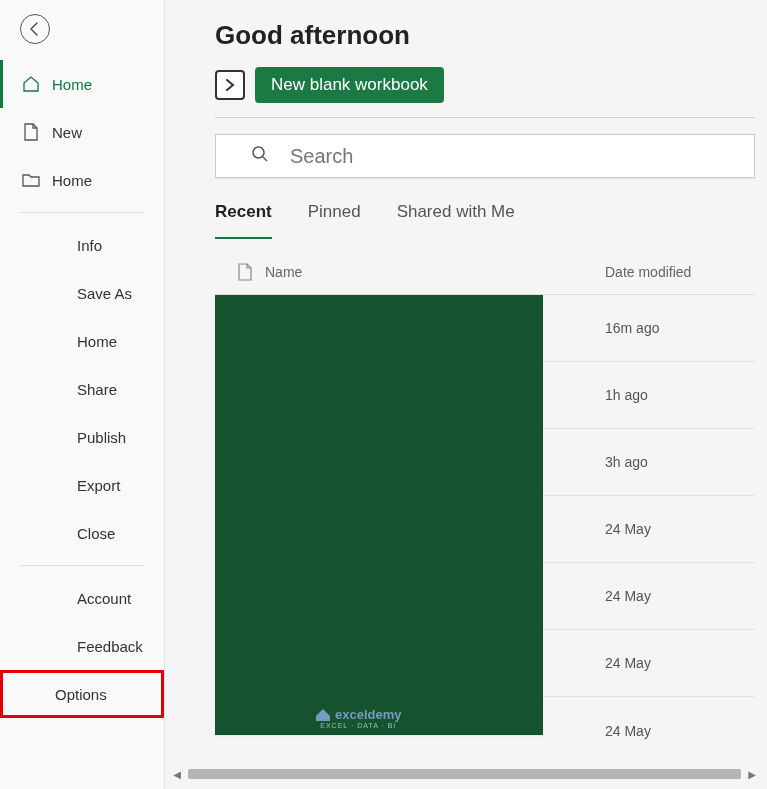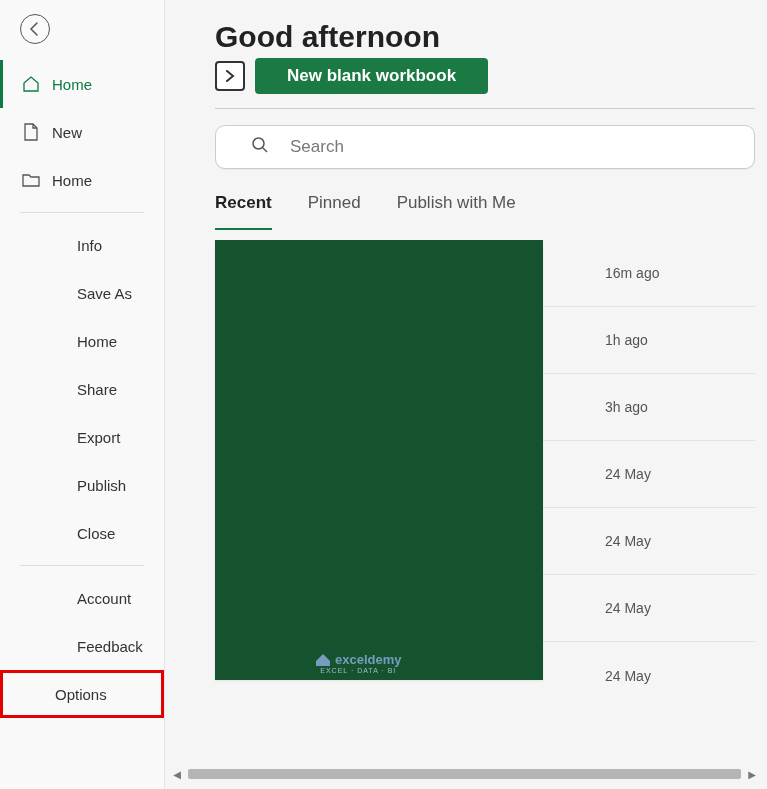--- a/index.html
+++ b/index.html
@@ -7,27 +7,27 @@
   .sidebar { position: absolute; left: 0; top: 0; width: 165px; height: 100%; background: #f9f9f9; border-right: 1px solid #e5e5e5; }
   .back-btn { margin: 14px 0 8px 20px; width: 30px; height: 30px; border-radius: 50%; border: 1px solid #555; display:flex; align-items:center; justify-content:center; background:#fafafa; cursor:pointer;}
   .nav-section { padding-top: 8px; }
   .nav-item { display:flex; align-items:center; height:48px; padding-left:22px; font-size:15px; color:#333; cursor:pointer; }
   .nav-item.active { color:#0f7b42; border-left:3px solid #0f7b42; padding-left:19px; }
   .nav-item .nav-icon { width:18px; height:18px; margin-right:12px; display:flex; align-items:center; justify-content:center; }
   .nav-divider { height:1px; background:#ddd; margin:8px 20px; }
   .nav-sub { display:flex; align-items:center; height:48px; padding-left:77px; font-size:15px; color:#333; cursor:pointer; }
   .highlight-box { border:3px solid #e20000; }
   .main { position:absolute; left:165px; top:0; right:0; bottom:0; padding:20px 0 0 50px; background:#f5f5f5; }
-  .greeting { font-size:30px; font-weight:600; color:#222; margin-bottom:4px; }
+  .greeting { font-size:26px; font-weight:600; color:#222; margin-bottom:16px; }
   .row-blank { display:flex; align-items:center; gap:10px; margin-bottom:14px;}
   .expand-box { width:30px; height:30px; border:2px solid #333; border-radius:4px; display:flex; align-items:center; justify-content:center; background:#fff; cursor:pointer;}
-  .new-blank { background:#1b7a44; color:#fff; font-size:17px; font-weight:700; padding:8px 32px; border-radius:4px; cursor:pointer;}
+  .new-blank { background:#1b7a44; color:#fff; font-size:17px; font-weight:400; padding:8px 16px; border-radius:4px; cursor:pointer;}
   .hr { height:1px; background:#ccc; margin:6px 0 16px 0; width: 540px;}
   .search-wrap { position:relative; width:540px; margin-bottom:24px;}
-  .search-input { width:100%; height:44px; border:1px solid #ccc; border-radius:10px; padding-left:74px; font-size:17px; color:#333; background:#fff; box-shadow:0 1px 1px rgba(0,0,0,.05);}
+  .search-input { width:100%; height:44px; border:1px solid #ccc; border-radius:0; padding-left:74px; font-size:20px; color:#333; background:#fff; box-shadow:0 1px 1px rgba(0,0,0,.05);}
   .search-input::placeholder { color:#777; }
   .search-icon { position:absolute; left:36px; top:50%; transform:translateY(-50%); color:#555;}
   .tabs { display:flex; gap:36px; font-size:17px; color:#555; margin-bottom:10px;}
   .tab { padding-bottom:15px; cursor:pointer; font-weight:400;}
   .tab.active { color:#222; font-weight:600; border-bottom:2px solid #0f7b42;}
   .list { width:540px; }
   .list-header { display:flex; align-items:center; height:46px; padding-left:22px; border-bottom:1px solid #ddd; font-size:14px; color:#666;}
   .hname { flex:1; padding-left:12px;}
   .hdate { width:150px;}
   .list-body { position:relative; }
@@ -87,24 +87,24 @@
     <div class="nav-sub">
         <span>Save As</span>
       </div>
     <div class="nav-sub">
         <span>Home</span>
       </div>
     <div class="nav-sub">
         <span>Share</span>
       </div>
     <div class="nav-sub">
+        <span>Publish</span>
+      </div>
+    <div class="nav-sub">
         <span>Export</span>
-      </div>
-    <div class="nav-sub">
-        <span>Publish</span>
       </div>
     <div class="nav-sub">
         <span>Close</span>
       </div>
   </div>
   <div class="nav-divider"></div>
   <div>
     <div class="nav-sub">
         <span>Account</span>
       </div>
@@ -137,24 +137,32 @@
           <circle cx="7.5" cy="7.5" r="5.5" stroke="#555" stroke-width="1.5" fill="none"></circle>
           <path d="M12 12l4 4" stroke="#555" stroke-width="1.5"></path>
         </svg>
     </span>
     <input class="search-input" placeholder="Search" style="">
   </div>
 
   <div class="tabs">
     <div class="tab active"><span>Recent</span></div>
     <div class="tab"><span>Pinned</span></div>
-    <div class="tab"><span>Publish with Me</span></div>
+    <div class="tab"><span>Shared with Me</span></div>
   </div>
 
   <div class="list">
+    <div class="list-header">
+      <svg width="16" height="18" viewBox="0 0 16 18">
+          <path d="M2 1h8l4 4v12H2z" stroke="#888" stroke-width="1.2" fill="none"></path>
+          <path d="M10 1v4h4" stroke="#888" stroke-width="1.2" fill="none"></path>
+        </svg>
+      <div class="hname">Name</div>
+      <div class="hdate">Date modified</div>
+    </div>
     <div class="list-body">
       <div class="white-block">
         <div class="watermark">
           <span style="display:flex;align-items:center;gap:4px;">
             <svg width="16" height="14" viewBox="0 0 16 14">
                 <path d="M1 8 8 1l7 7v5H1z" fill="#86a8d8"></path>
               </svg>
             <span>exceldemy</span>
           </span>
           <span class="sub">EXCEL · DATA · BI</span>

